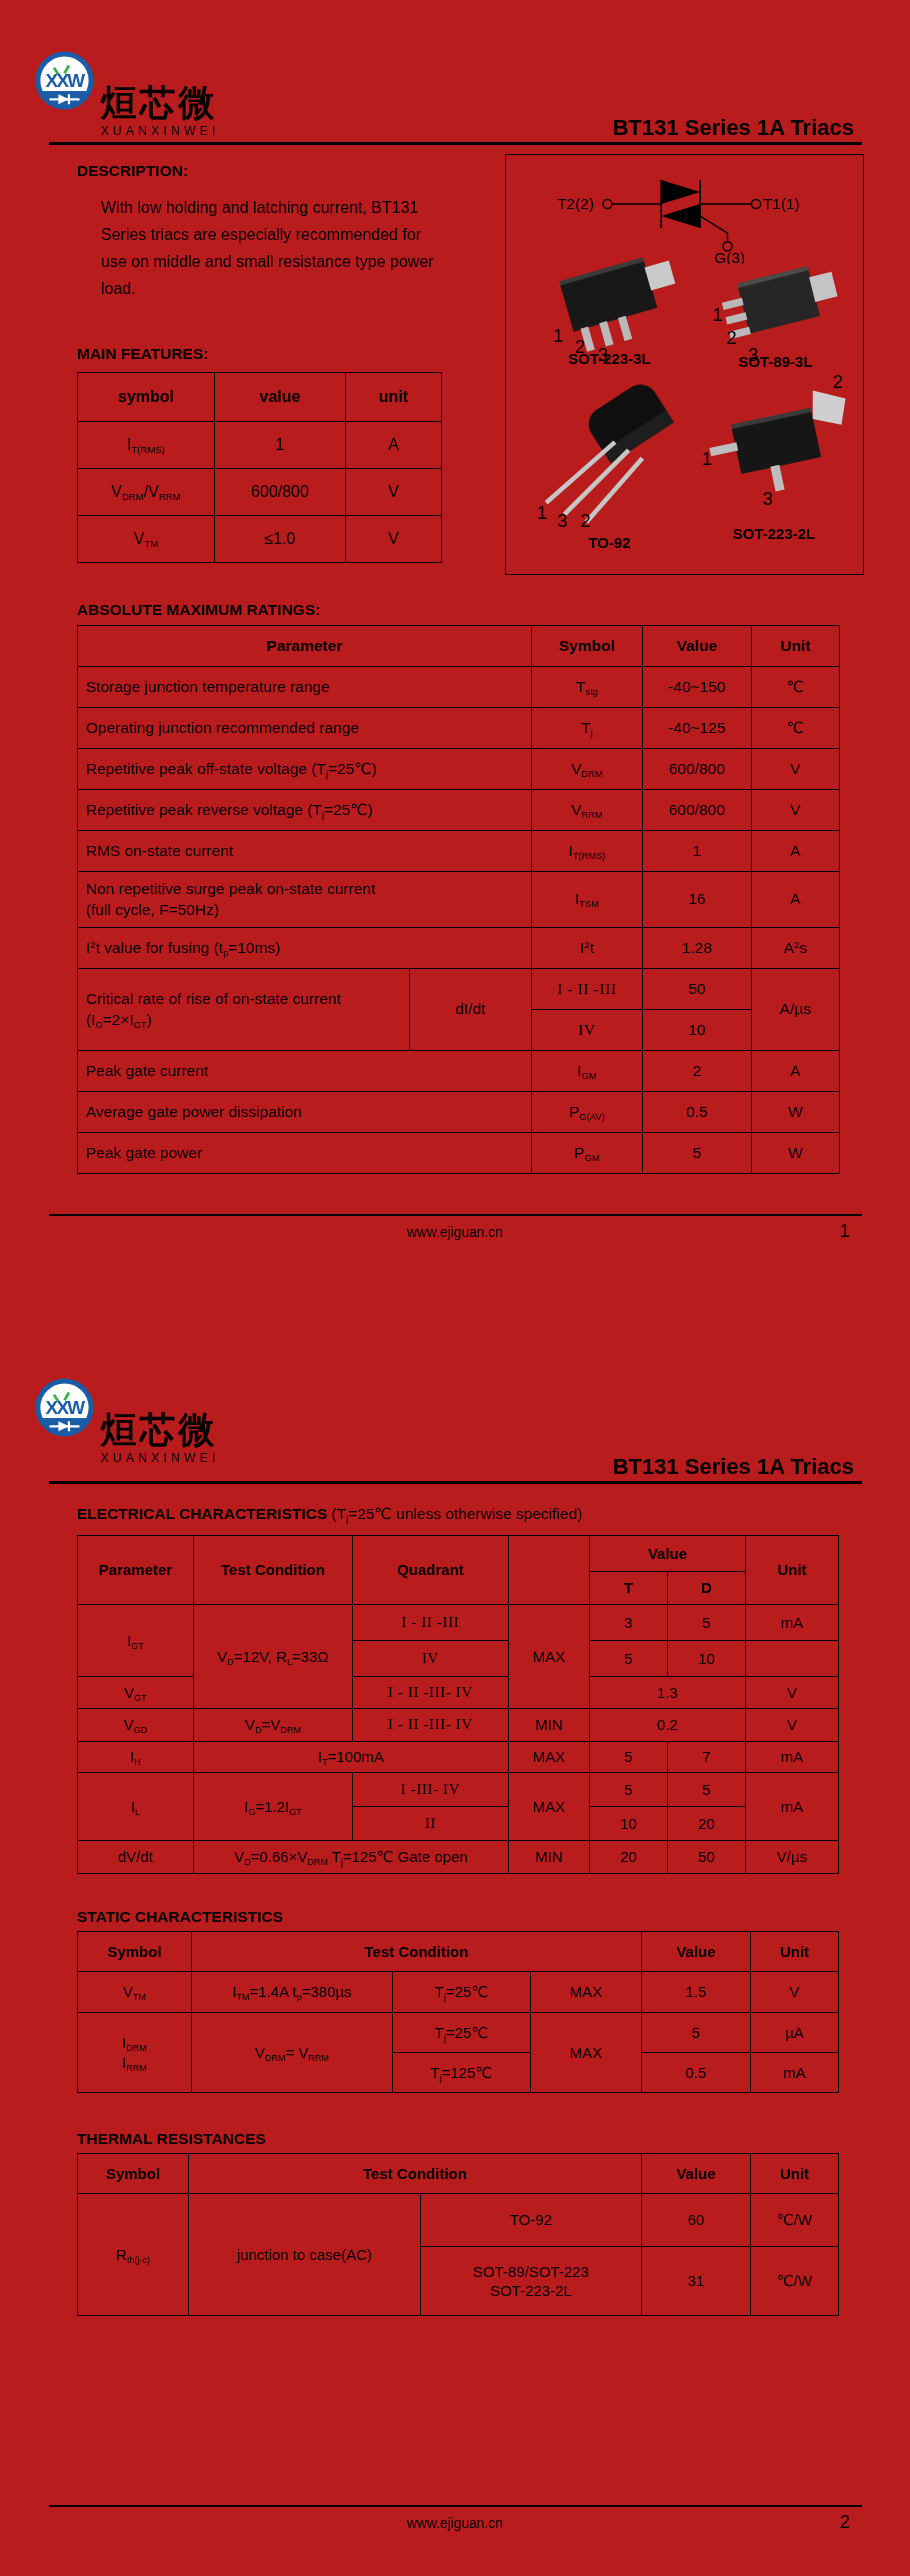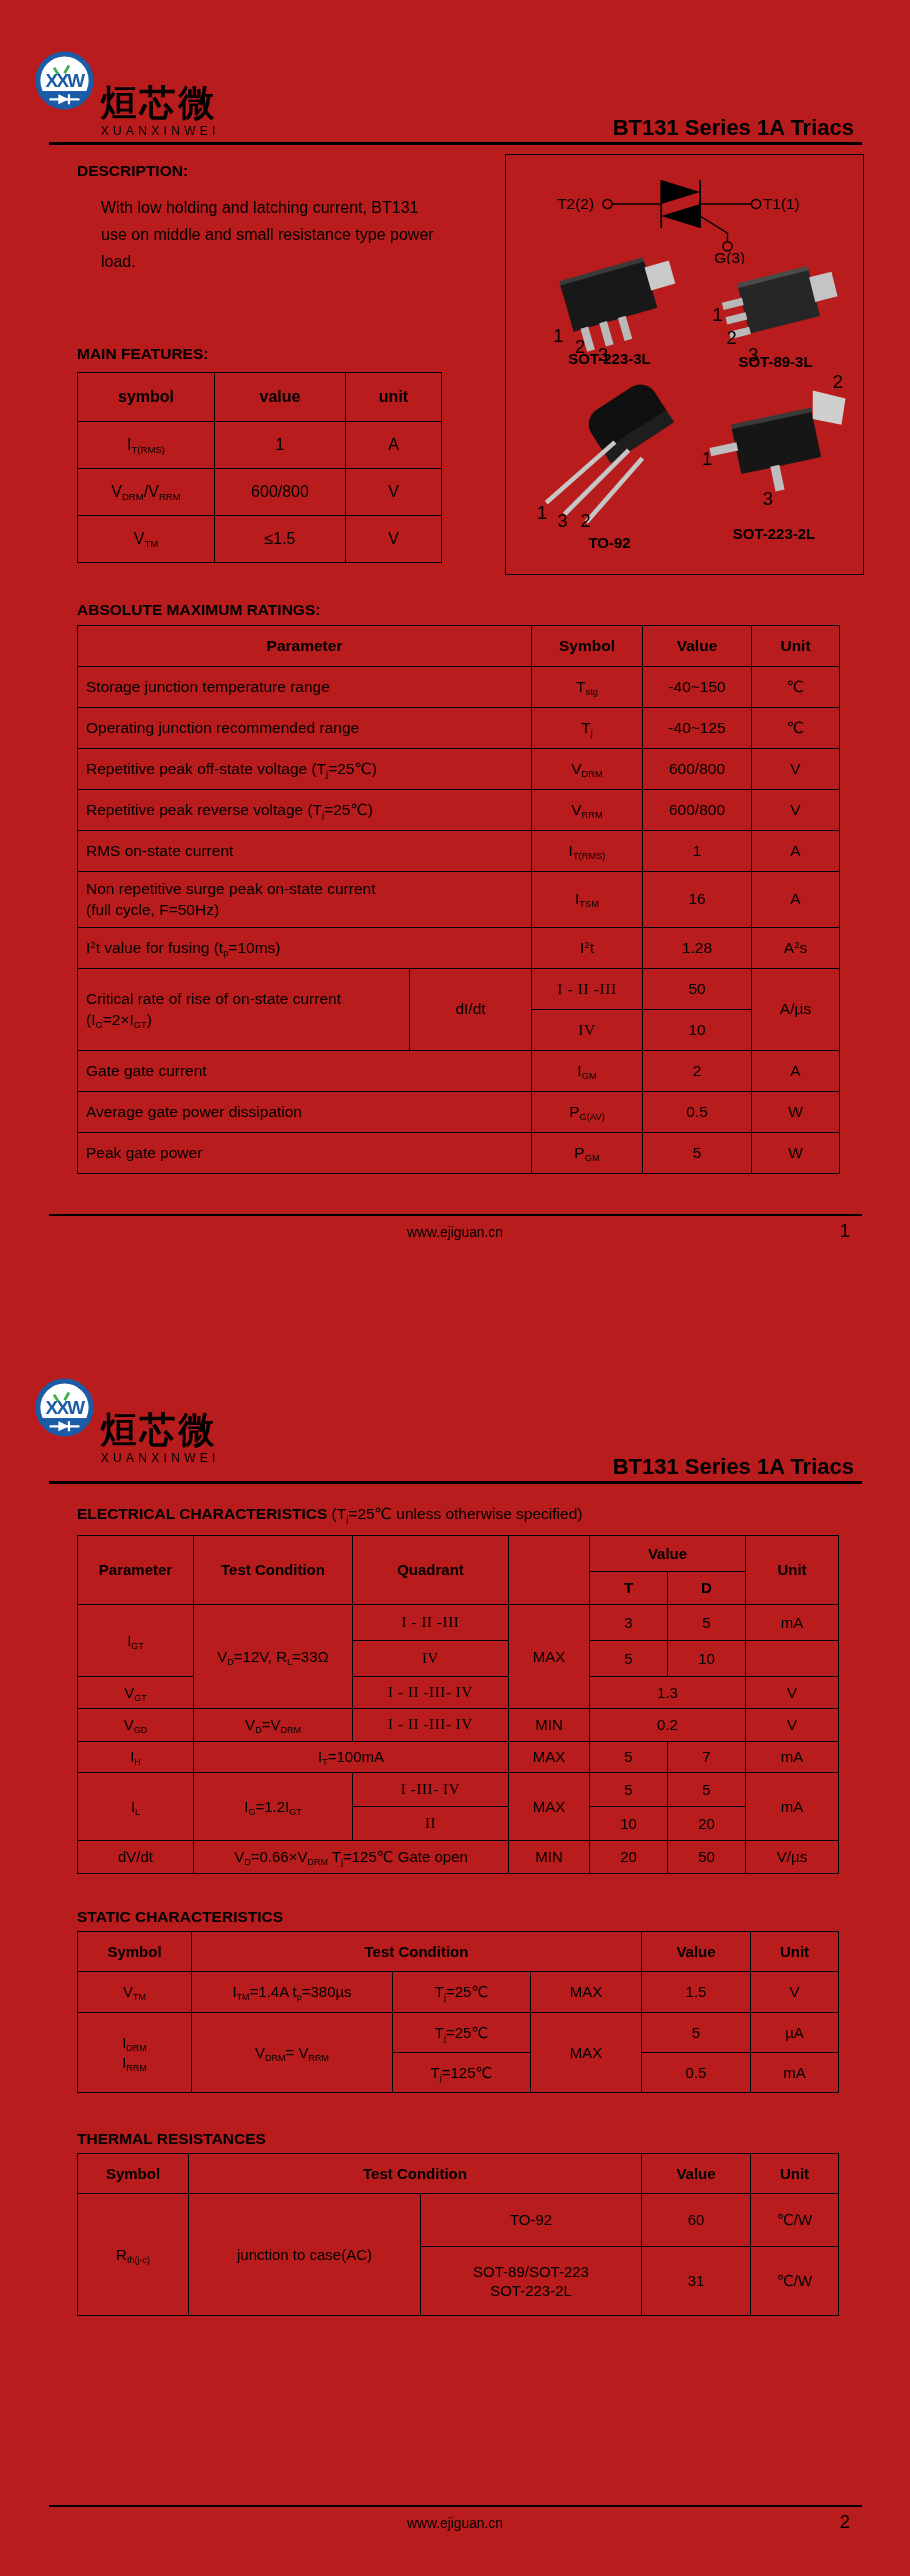--- a/index.html
+++ b/index.html
@@ -66,20 +66,21 @@
       <div class="logo-en">XUANXINWEI</div>
     </div>
   </div>
 
   <div class="doc-title" style="top:115px;">BT131 Series 1A Triacs</div>
   <div class="hrule" style="top:142px;"></div>
 
   <div class="abs sec-h" style="left:77px;top:162px;">DESCRIPTION:</div>
   <div class="abs" style="left:77px;top:194px;width:402px;">
     <div class="para-line">With low holding and latching current, BT131</div>
+    <div class="para-line">Series triacs are especially recommended for</div>
     <div class="para-line">use on middle and small resistance type power</div>
     <div class="para-line">load.</div>
   </div>
 
   <div class="abs sec-h" style="left:77px;top:345px;">MAIN FEATURES:</div>
   <table class="abs tbl-feat" style="left:77px;top:372px;width:364px;">
     <colgroup>
         <col style="width:137px">
         <col style="width:131px">
         <col style="width:96px">
@@ -95,21 +96,21 @@
       <td>1</td>
       <td>A</td>
     </tr>
     <tr style="height:47px">
       <td>V<sub>DRM</sub>/V<sub>RRM</sub></td>
       <td>600/800</td>
       <td>V</td>
     </tr>
     <tr style="height:47px">
       <td>V<sub>TM</sub></td>
-      <td>≤1.5</td>
+      <td>≤1.0</td>
       <td>V</td>
     </tr>
   </tbody>
     </table>
 
   <div class="pkg-box">
 
     <svg class="abs" style="left:46px;top:8.6px;" width="267" height="100" viewBox="0 0 465 175">
       <text class="sym-lab" x="8" y="79">T2(2)</text>
       <circle cx="96" cy="70" r="8" fill="none" stroke="#000" stroke-width="2.5"></circle>
@@ -249,21 +250,21 @@
       <td rowspan="2">dI/dt</td>
       <td class="rm">I - II -III</td>
       <td>50</td>
       <td rowspan="2">A/µs</td>
     </tr>
     <tr style="height:41px">
       <td class="rm">IV</td>
       <td>10</td>
     </tr>
     <tr style="height:41px">
-      <td colspan="2" class="pl">Gate gate current</td>
+      <td colspan="2" class="pl">Peak gate current</td>
       <td>I<sub>GM</sub></td>
       <td>2</td>
       <td>A</td>
     </tr>
     <tr style="height:41px">
       <td colspan="2" class="pl">Average gate power dissipation</td>
       <td>P<sub>G(AV)</sub></td>
       <td>0.5</td>
       <td>W</td>
     </tr>

